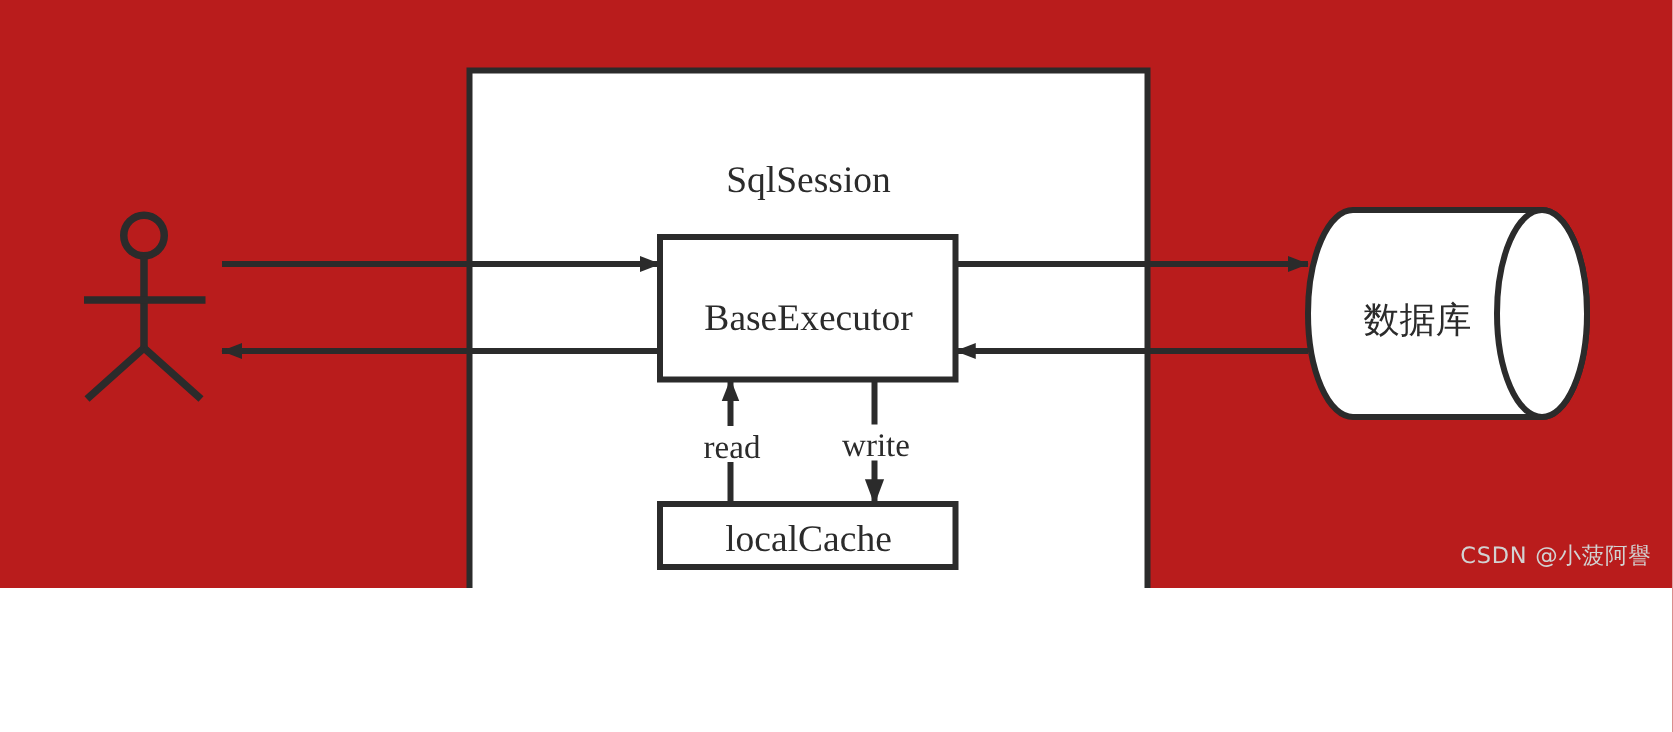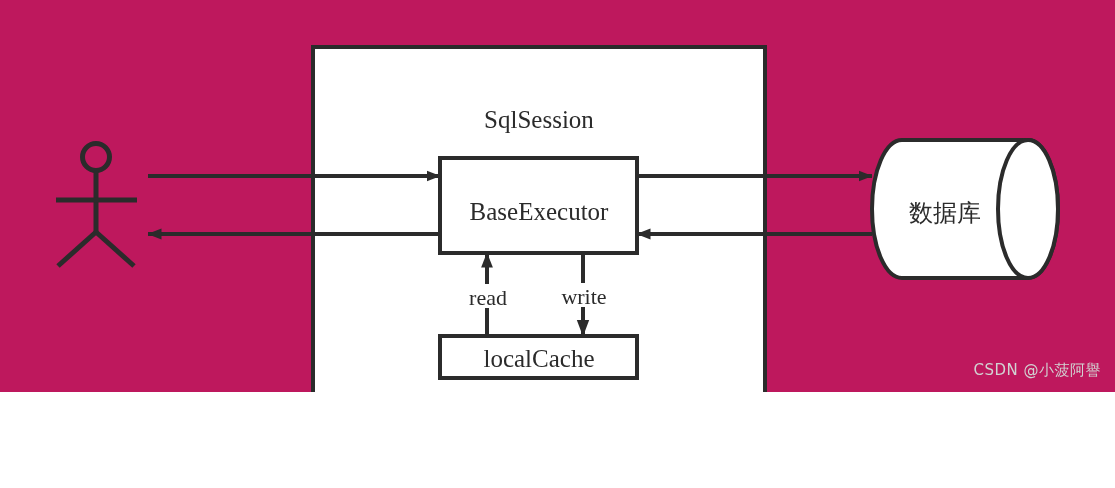--- a/index.html
+++ b/index.html
@@ -7,21 +7,21 @@
     padding: 0;
     background: #ffffff;
   }
   body {
     font-family: "Liberation Serif", serif;
   }
   #canvas {
     position: relative;
     width: 1115px;
     height: 392px;
-    background: #be185d;
+    background: #b91c1c;
     overflow: hidden;
   }
   #diagram-svg {
     position: absolute;
     left: 0;
     top: 0;
     width: 1115px;
     height: 488px;
   }
   .dia-label {

